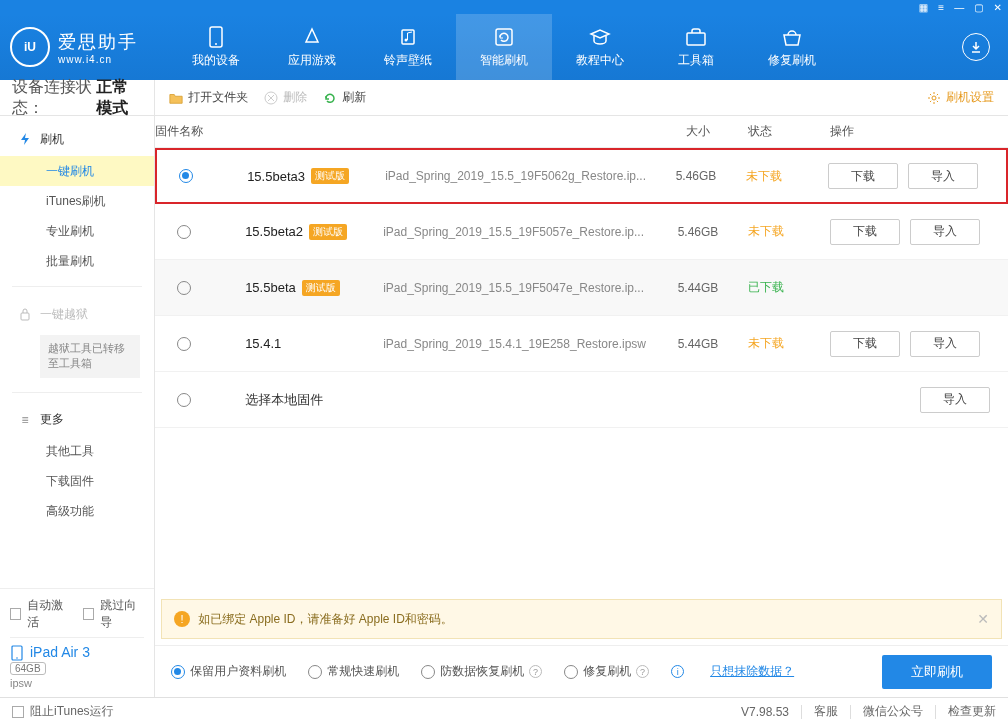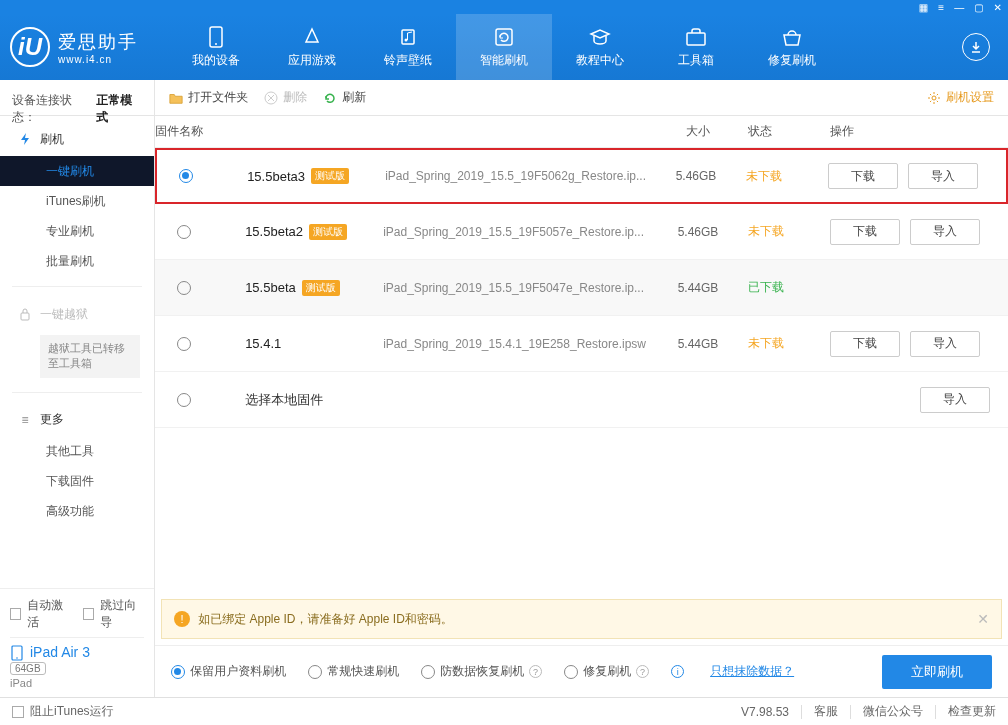--- a/index.html
+++ b/index.html
@@ -3,43 +3,43 @@
 <meta charset="utf-8">
 <style>
 * { margin: 0; padding: 0; box-sizing: border-box; font-family: "Microsoft YaHei", "PingFang SC", sans-serif; }
 body { width: 1008px; height: 725px; background: #fff; overflow: hidden; font-size: 12px; color: #333; }
 
 .titlebar { height: 14px; background: #1a82e2; display: flex; justify-content: flex-end; align-items: center; padding-right: 6px; gap: 10px; }
 .titlebar span { color: #fff; font-size: 10px; cursor: pointer; }
 
 .header { height: 66px; background: linear-gradient(#1a82e2, #1678d4); display: flex; align-items: center; padding: 0 10px; }
 .logo-block { display: flex; align-items: center; gap: 8px; margin-right: 30px; }
-.logo-circle { width: 40px; height: 40px; border: 2px solid #fff; border-radius: 50%; display: flex; align-items: center; justify-content: center; color: #fff; font-weight: bold; font-size: 24px; font-style: italic; }
+.logo-circle { width: 40px; height: 40px; border: 2px solid #fff; border-radius: 50%; display: flex; align-items: center; justify-content: center; color: #fff; font-weight: bold; font-size: 12px; }
 .logo-text { color: #fff; }
 .logo-title { font-size: 18px; font-weight: 500; letter-spacing: 2px; }
 .logo-url { font-size: 10px; letter-spacing: 1px; }
 
 .topnav { display: flex; flex: 1; }
 .topnav-item { width: 96px; height: 66px; display: flex; flex-direction: column; align-items: center; justify-content: center; gap: 4px; color: #fff; cursor: pointer; }
 .topnav-item.active { background: rgba(255,255,255,0.18); }
 .topnav-icon { width: 22px; height: 22px; display: flex; align-items: center; justify-content: center; }
 .topnav-label { font-size: 12px; }
 .dl-circle { width: 28px; height: 28px; border: 1.5px solid #fff; border-radius: 50%; display: flex; align-items: center; justify-content: center; color: #fff; margin-left: auto; margin-right: 8px; }
 
 .body-row { display: flex; height: calc(725px - 14px - 66px - 28px); }
 
 .sidebar { width: 200px; border-right: 1px solid #e5e5e5; display: flex; flex-direction: column; }
-.conn-status { height: 36px; border-bottom: 1px solid #e5e5e5; display: flex; padding: 12px 12px; font-size: 12px; color: #555; }
+.conn-status { height: 36px; border-bottom: 1px solid #e5e5e5; display: flex; align-items: center; padding: 12px 12px; font-size: 16px; color: #555; }
 .conn-status b { color: #222; margin-left: 4px; font-weight: 600; }
 
 .side-group { padding: 6px 0; }
 .side-head { display: flex; align-items: center; height: 34px; padding-left: 18px; color: #333; gap: 8px; }
 .side-head .icn { width: 14px; height: 14px; display: inline-flex; align-items: center; justify-content: center; color: #2288e6; }
 .side-sub { height: 30px; display: flex; align-items: center; padding-left: 46px; color: #555; cursor: pointer; }
-.side-sub.active { background: #0f172a; color: #2288e6; }
+.side-sub.active { background: #fef9c3; color: #2288e6; }
 .side-sub.disabled, .side-head.disabled { color: #bbb; }
 .side-note { margin: 4px 14px 4px 40px; padding: 6px 8px; background: #f3f3f3; color: #888; font-size: 11px; line-height: 1.4; }
 .side-divider { height: 1px; background: #eee; margin: 4px 12px; }
 
 .side-bottom { margin-top: auto; border-top: 1px solid #eee; padding: 8px 10px; }
 .chk-row { display: flex; align-items: center; gap: 6px; font-size: 12px; color: #555; margin-bottom: 6px; }
 .chk { width: 12px; height: 12px; border: 1px solid #aaa; display: inline-block; }
 .device-name { color: #2288e6; font-size: 14px; font-weight: 500; display: flex; align-items: center; gap: 6px; }
 .device-name .dev-icon { width: 14px; height: 14px; }
 .badge-cap { display: inline-block; border: 1px solid #bbb; border-radius: 3px; padding: 0 4px; font-size: 10px; color: #777; margin-top: 2px; }
@@ -242,21 +242,21 @@
       </div>
       <div style="border-top:1px solid #eee;padding-top:6px">
         <div class="device-name">
           <span class="dev-icon"><svg width="14" height="16" viewBox="0 0 14 16">
                 <rect x="2" y="1" width="10" height="14" rx="1" fill="none" stroke="#2288e6" stroke-width="1.2"></rect>
                 <circle cx="7" cy="13" r="0.8" fill="#2288e6"></circle>
               </svg></span>
           <span>iPad Air 3</span>
         </div>
         <span class="badge-cap">64GB</span>
-        <div class="device-sub">iPad</div>
+        <div class="device-sub">ipsw</div>
       </div>
     </div>
   </div>
 
   <div class="main">
     <div class="toolbar">
       <div class="tb-item">
         <span class="tb-icon">
             <svg width="16" height="14" viewBox="0 0 16 14">
               <path d="M1 3 h5 l1 2 h8 v8 H1 Z" fill="#f5c15a" stroke="#d9a238"></path>

